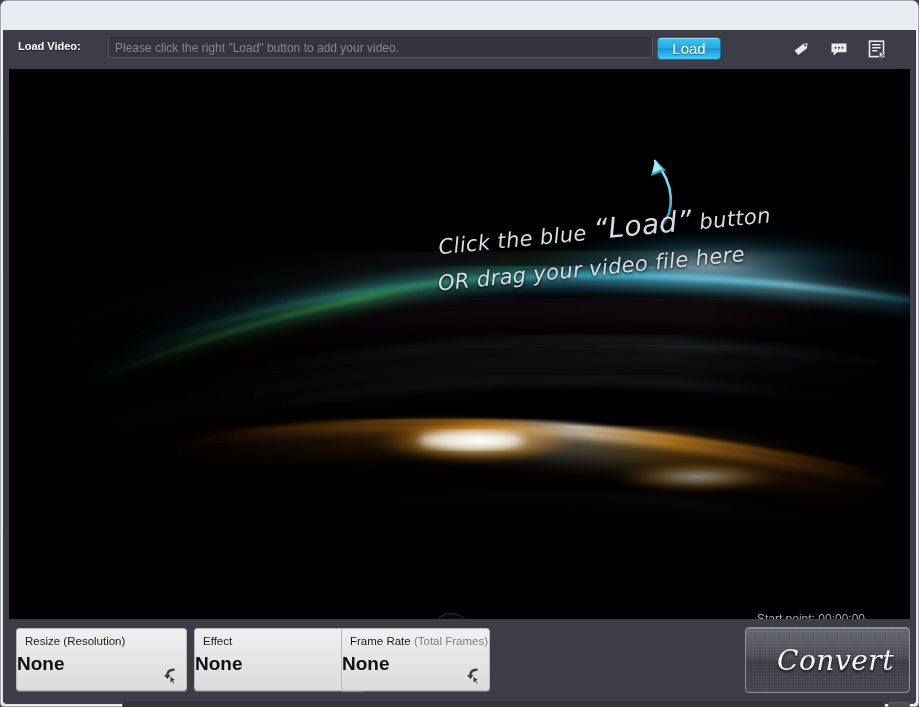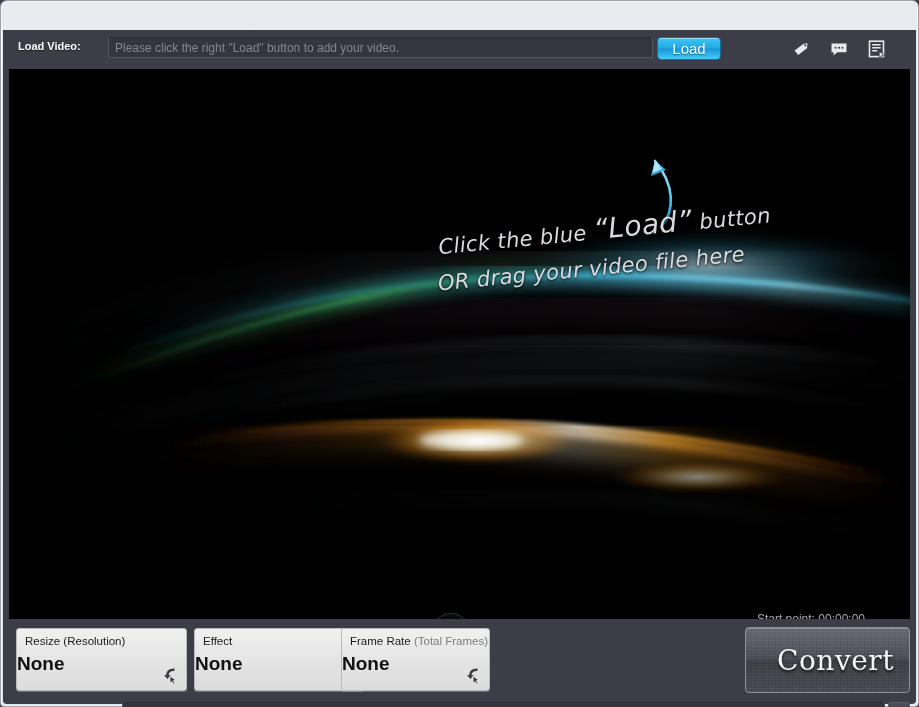--- a/index.html
+++ b/index.html
@@ -265,20 +265,21 @@
       linear-gradient(180deg, rgba(255,255,255,0.10) 0%, rgba(255,255,255,0.02) 48%, rgba(0,0,0,0.12) 52%, rgba(255,255,255,0.06) 100%),
       repeating-linear-gradient(0deg, rgba(255,255,255,0.045) 0px, rgba(255,255,255,0.045) 1px, rgba(0,0,0,0) 1px, rgba(0,0,0,0) 3px),
       repeating-linear-gradient(90deg, rgba(255,255,255,0.045) 0px, rgba(255,255,255,0.045) 1px, rgba(0,0,0,0) 1px, rgba(0,0,0,0) 3px),
       linear-gradient(180deg,#53555e 0%, #43454d 50%, #383a42 100%);
     display: flex; align-items: center; justify-content: center;
     box-shadow: inset 0 1px 0 rgba(255,255,255,0.22);
     cursor: pointer;
   }
   .convert-txt {
     font-family: "DejaVu Serif", serif;
+    font-style: italic;
     font-size: 28px;
     color: #f4f6f8;
     text-shadow: 0 2px 3px rgba(0,0,0,0.75);
     letter-spacing: 0.5px;
     margin-left: 16px;
   }
 
   
   .outrow {
     position: absolute;

